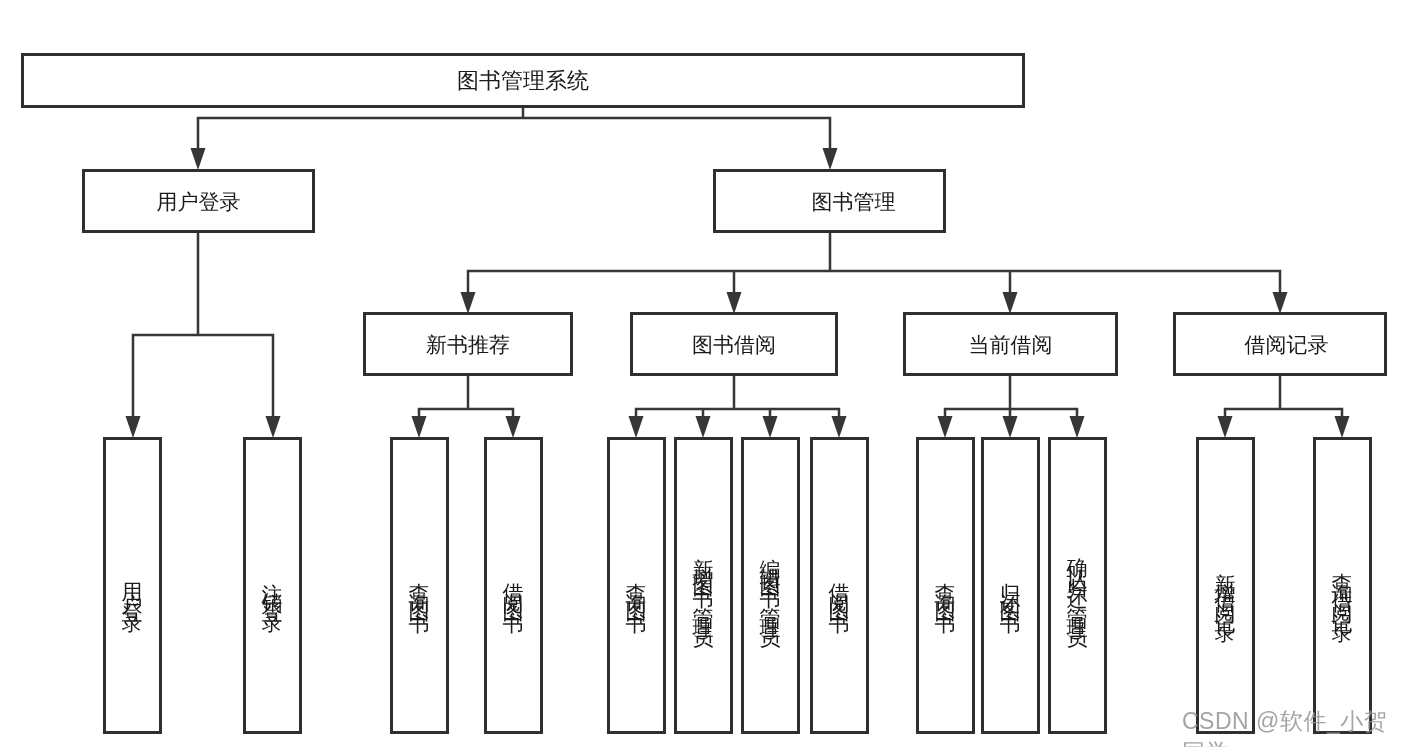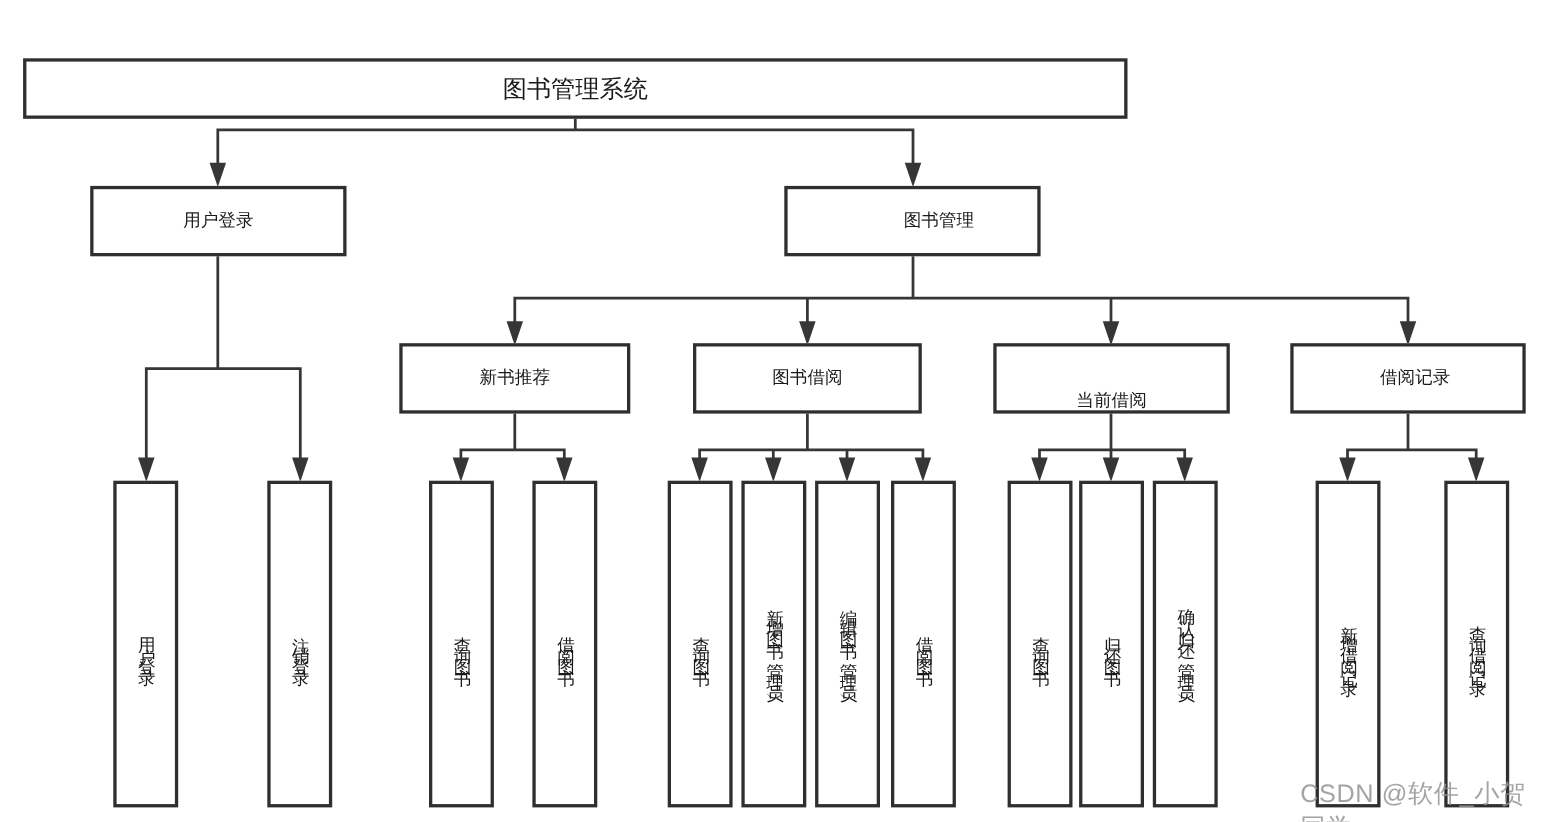--- a/index.html
+++ b/index.html
@@ -7,21 +7,21 @@
     width:1405px;height:747px;position:relative;overflow:hidden;
     background:#ffffff;
     font-family:"Liberation Sans","DejaVu Sans",sans-serif;
   }
   #stage{position:absolute;left:0;top:0;width:1405px;height:747px;}
   svg.wires{position:absolute;left:0;top:0;z-index:1;}
   .box{
     position:absolute;z-index:2;box-sizing:border-box;
     border:3px solid #2f2f2f;background:#ffffff;color:#1a1a1a;
     display:flex;align-items:center;justify-content:center;
-    font-size:16px;line-height:1;
+    font-size:21px;line-height:1;
   }
   .h{height:64px;}
   .root{height:55px;font-size:22px;}
   .v{top:437px;width:59px;height:297px;}
   .vt{
     writing-mode:vertical-rl;text-orientation:mixed;
     letter-spacing:10px;white-space:nowrap;
   }
   .watermark{
     position:absolute;z-index:6;left:1182px;top:706px;
@@ -84,21 +84,21 @@
   <div class="box h" style="left:713px;top:169px;width:233px;padding-left:48px;">
     <span>图书管理</span>
   </div>
 
   <div class="box h" style="left:363px;top:312px;width:210px;">
     <span>新书推荐</span>
   </div>
   <div class="box h" style="left:630px;top:312px;width:208px;">
     <span>图书借阅</span>
   </div>
-  <div class="box h" style="left:903px;top:312px;width:215px;align-items:flex-end;">
+  <div class="box h" style="left:903px;top:312px;width:215px;">
     <span>当前借阅</span>
   </div>
   <div class="box h" style="left:1173px;top:312px;width:214px;padding-left:13px;">
     <span>借阅记录</span>
   </div>
 
   <div class="box v" style="left:103px;">
     <span class="vt">用户登录</span>
   </div>
   <div class="box v" style="left:243px;">

